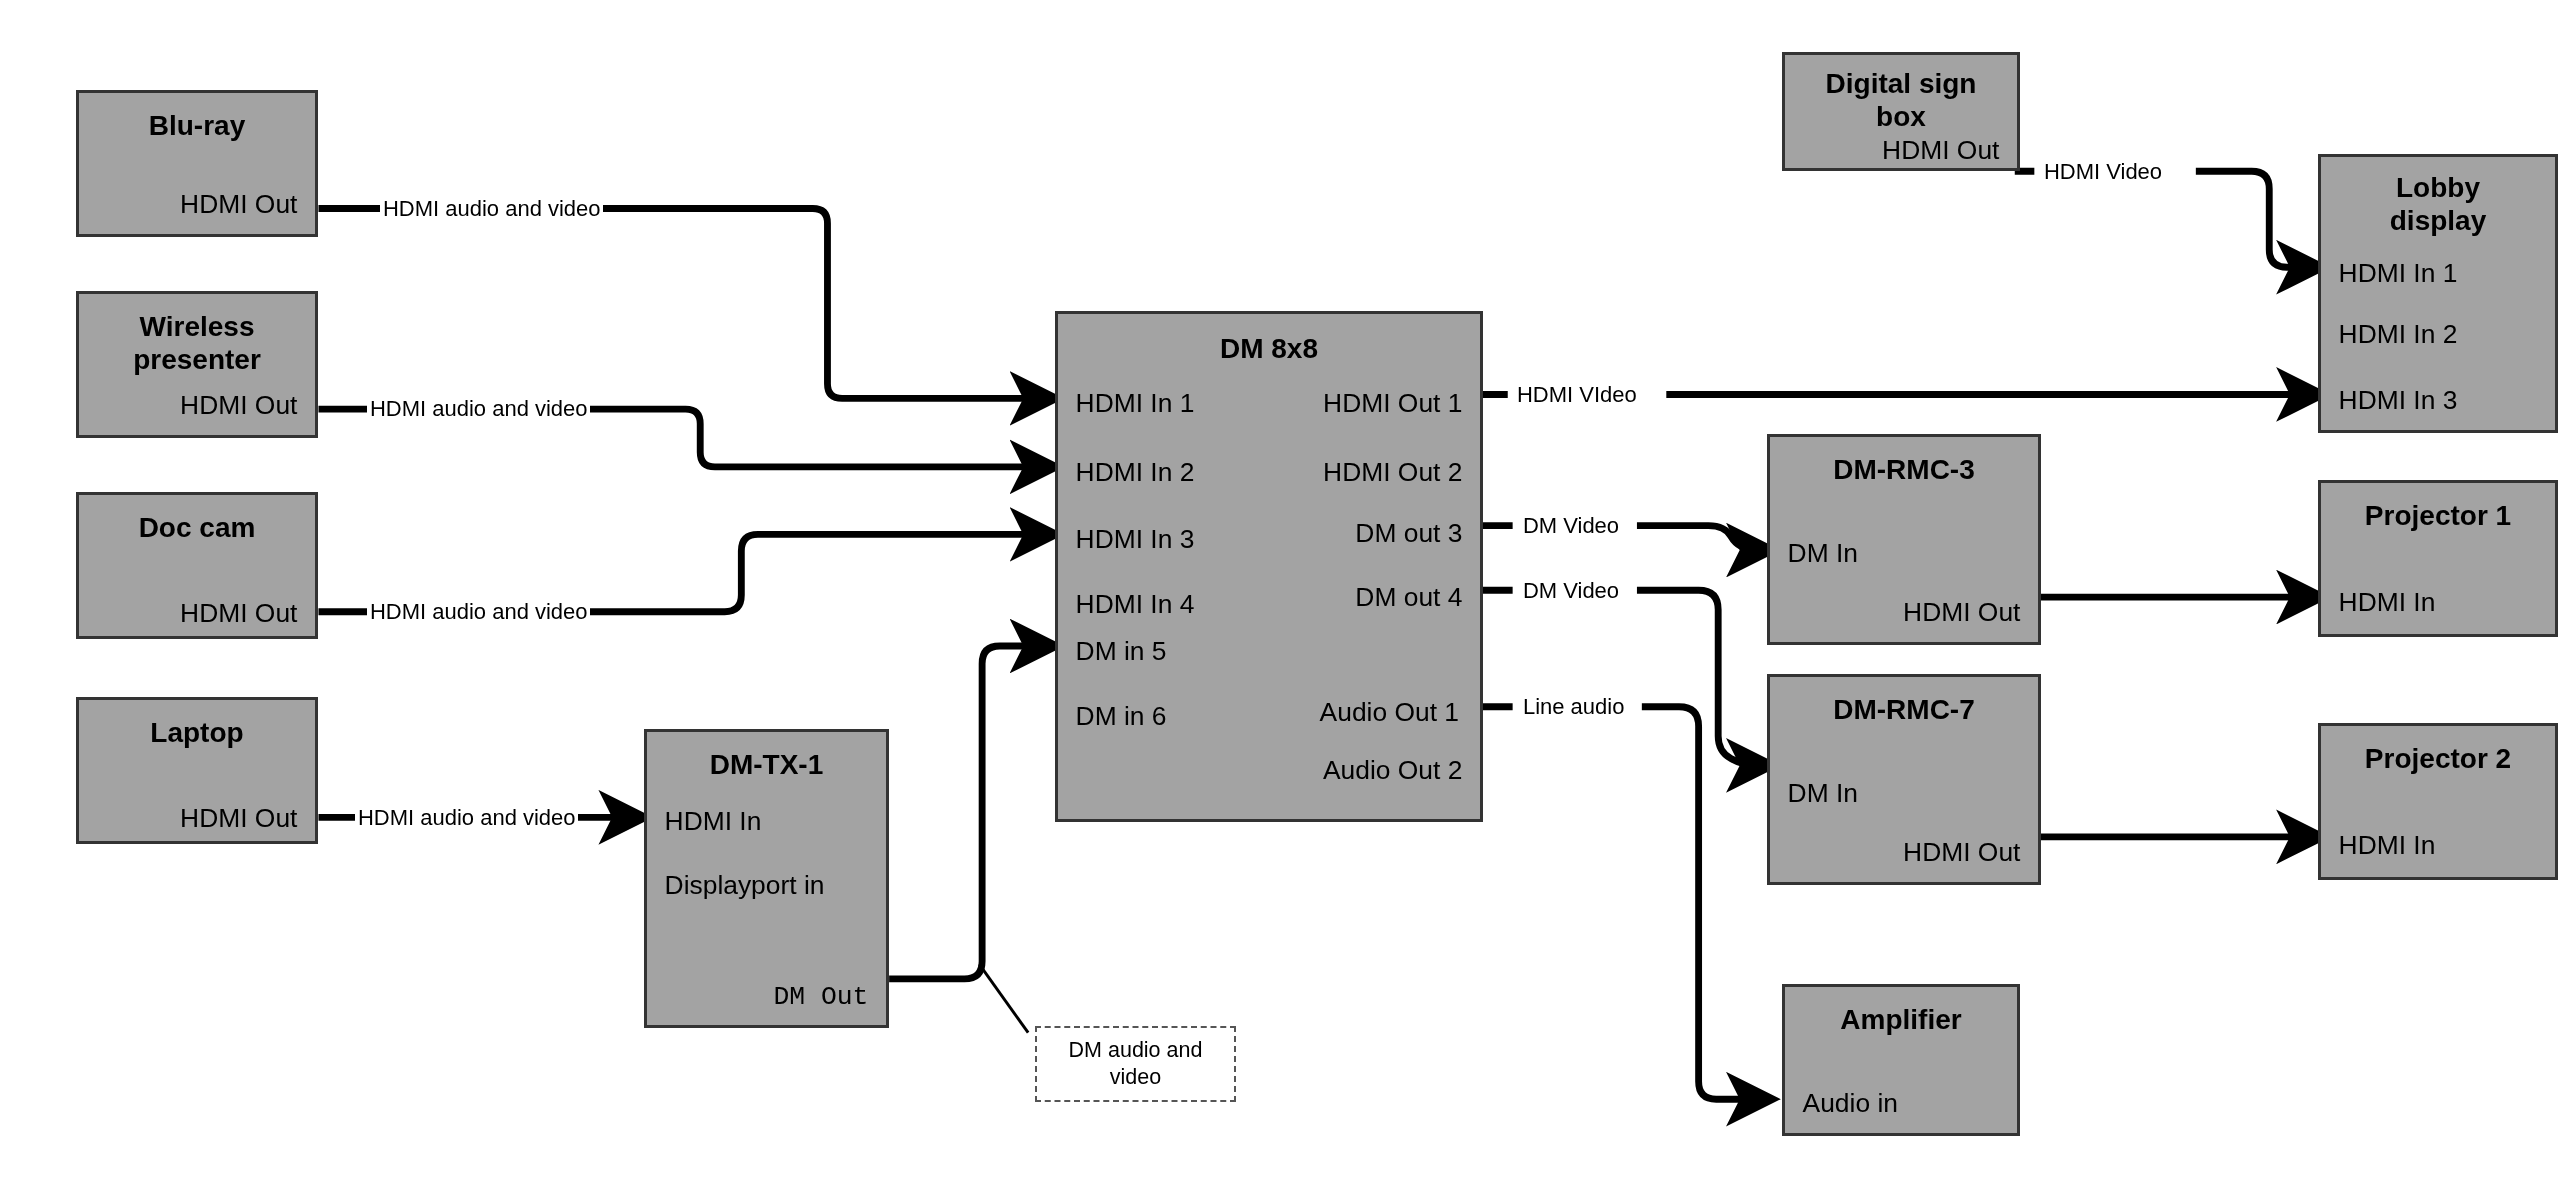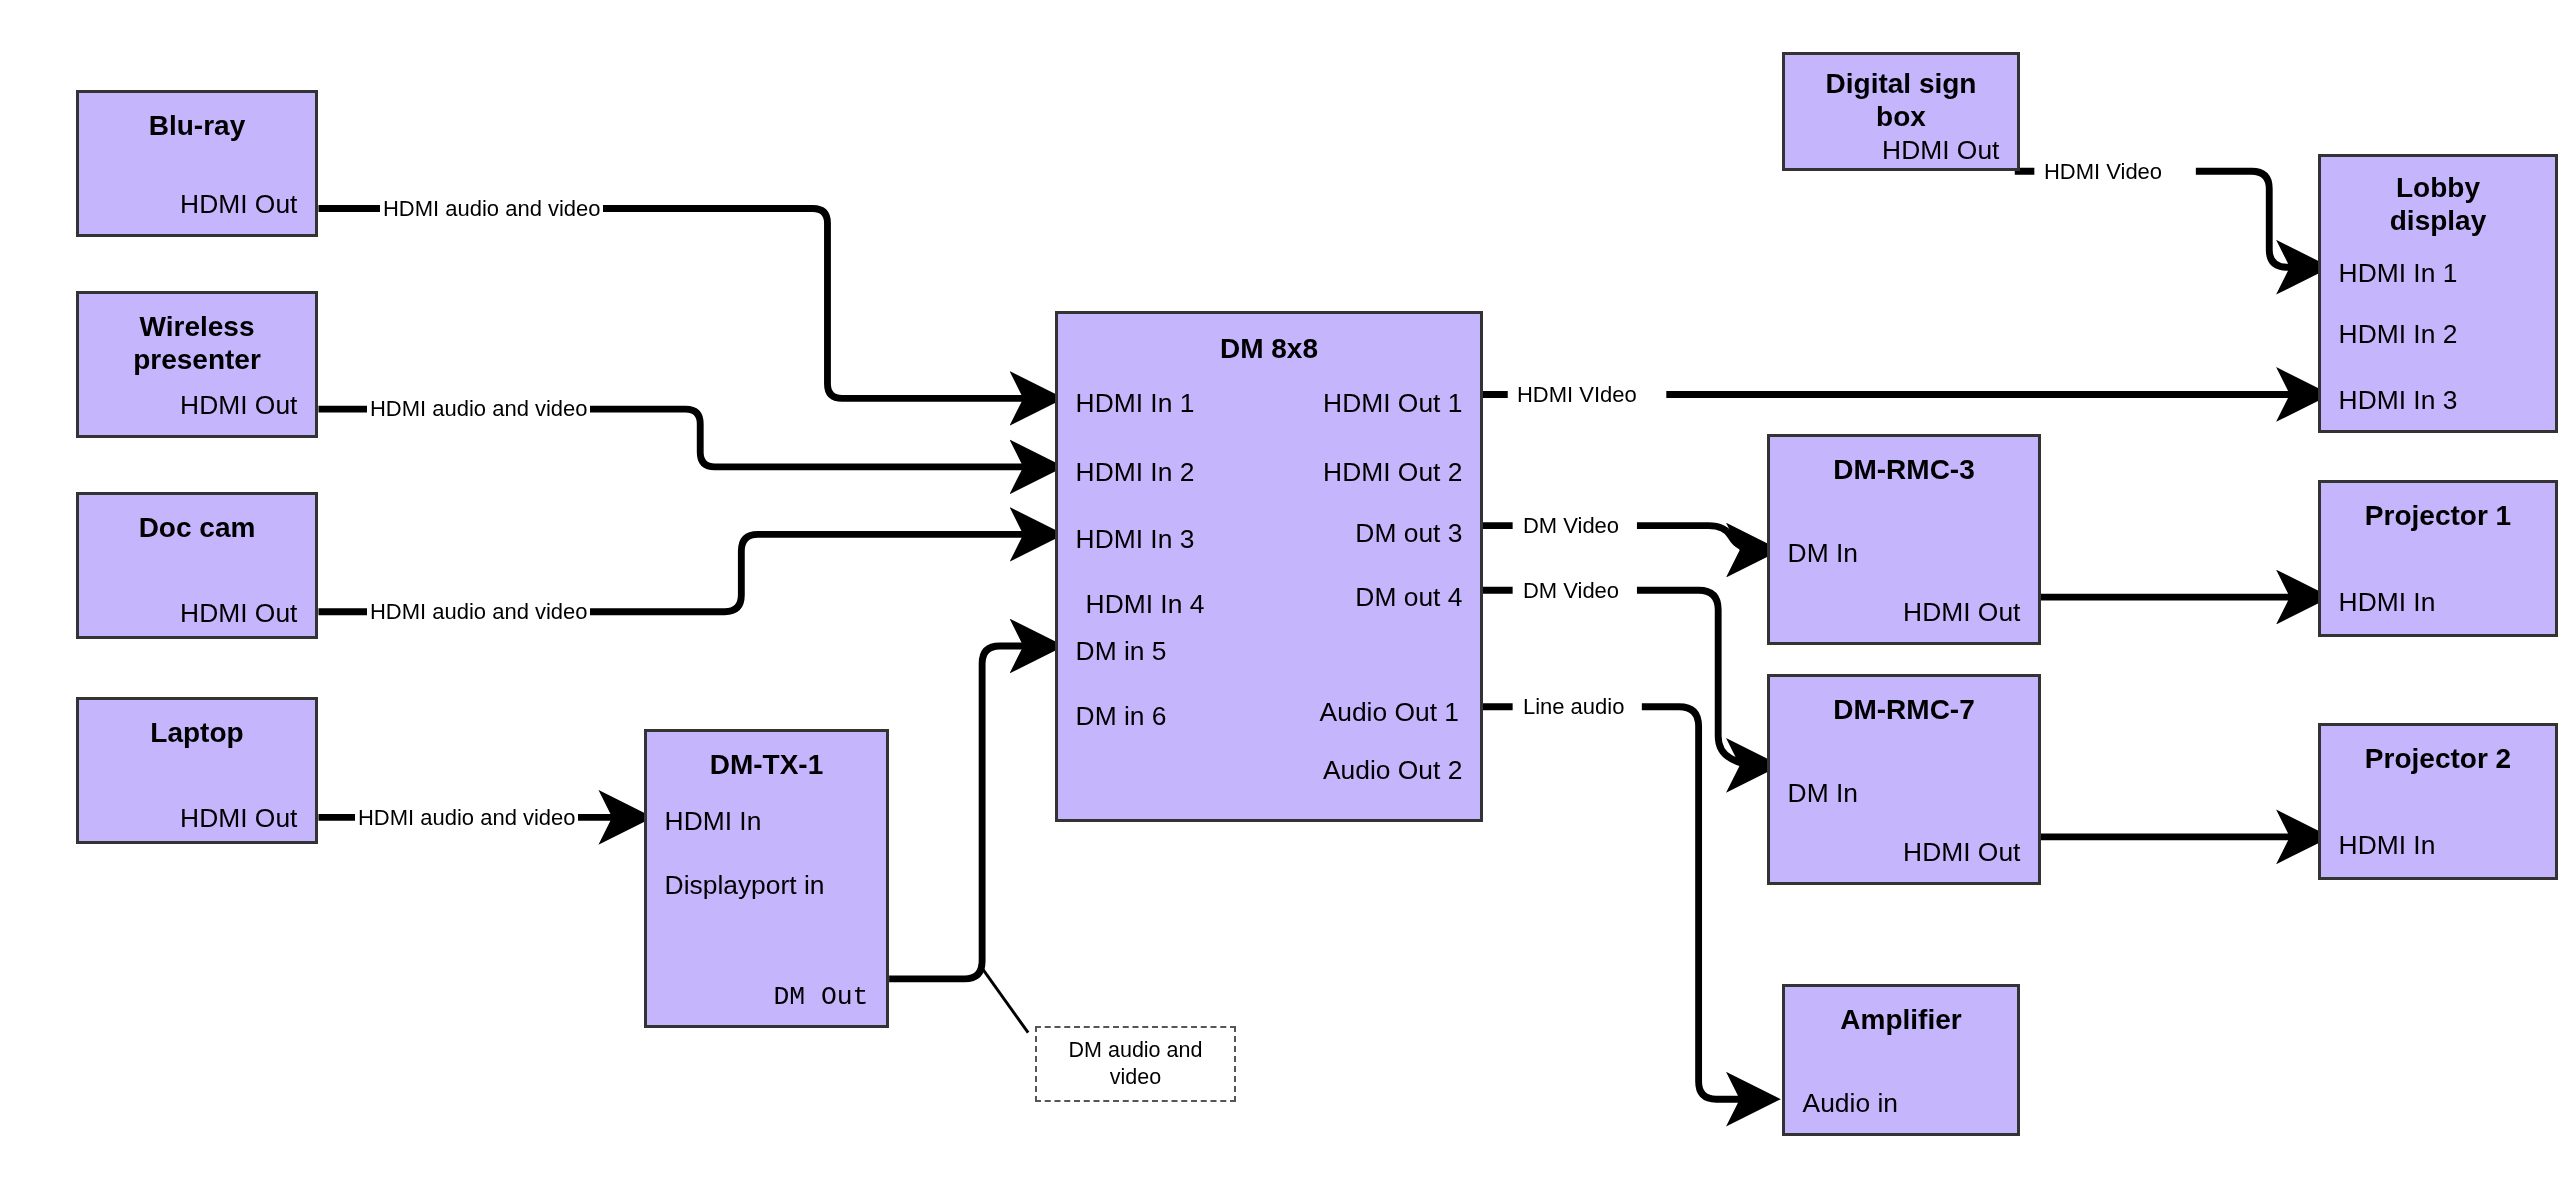--- a/index.html
+++ b/index.html
@@ -20,21 +20,21 @@
     left: 0;
     top: 0;
     width: 2576px;
     height: 1201px;
     pointer-events: none;
   }
   .node {
     position: absolute;
     box-sizing: border-box;
     border: 3.9px solid #333333;
-    background: #c4b5fd;
+    background: #a3a3a3;
   }
   .node-title {
     position: absolute;
     left: 0;
     right: 0;
     text-align: center;
     font-weight: bold;
     font-size: 28px;
     color: #000000;
     line-height: 1.18;
@@ -137,21 +137,21 @@
     <div class="port left" style="left:17.6px; top:140px;">Displayport in</div>
     <div class="port right" style="right:17.6px; top:252px;font-family:Liberation Mono, monospace;">DM Out</div>
   </div>
 
   <div class="node" style="left:1055px; top:311px; width:428px; height:511px;">
     <div class="node-title" style="top:17.6px;">DM 8x8</div>
 
     <div class="port left" style="left:17.6px; top:76px;">HDMI In 1</div>
     <div class="port left" style="left:17.6px; top:145px;">HDMI In 2</div>
     <div class="port left" style="left:17.6px; top:212px;">HDMI In 3</div>
-    <div class="port left" style="left:17.6px; top:277px;margin-left:10px;">HDMI In 4</div>
+    <div class="port left" style="left:17.6px; top:277px;">HDMI In 4</div>
     <div class="port left" style="left:17.6px; top:324px;">DM in 5</div>
     <div class="port left" style="left:17.6px; top:389px;">DM in 6</div>
 
     <div class="port right" style="right:17.6px; top:76px;">HDMI Out 1</div>
     <div class="port right" style="right:17.6px; top:145px;">HDMI Out 2</div>
     <div class="port right" style="right:17.6px; top:206px;">DM out 3</div>
     <div class="port right" style="right:17.6px; top:270px;">DM out 4</div>
     <div class="port right" style="right:21px; top:385px;">Audio Out 1</div>
     <div class="port right" style="right:17.6px; top:443px;">Audio Out 2</div>
   </div>

